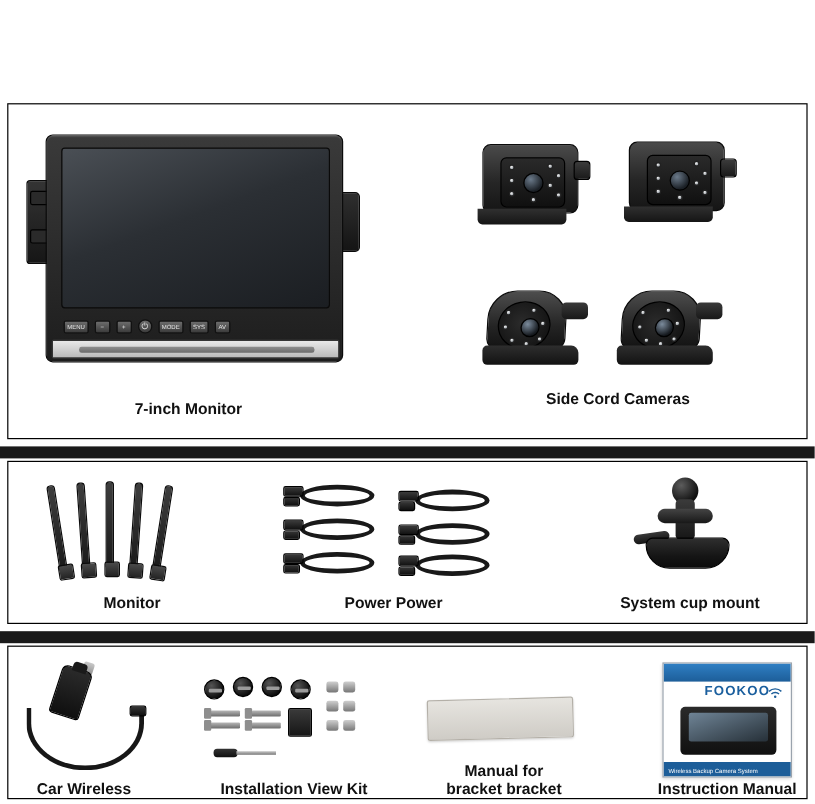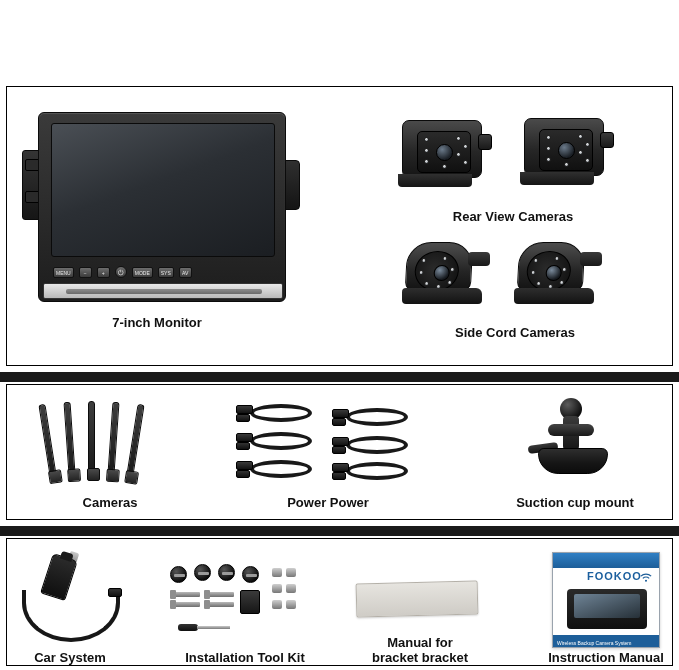--- a/index.html
+++ b/index.html
@@ -380,21 +380,21 @@
         <div class="mbtn">−</div>
         <div class="mbtn">+</div>
         <div class="mbtn round">⏻</div>
         <div class="mbtn">MODE</div>
         <div class="mbtn">SYS</div>
         <div class="mbtn">AV</div>
       </div>
       <div class="monitor-foot"></div>
     </div>
   </div>
-  <div class="caption" style="left:52px; top:316px; width:210px;">7-inch Monitor</div>
+  <div class="caption" style="left:52px; top:334px; width:210px;">7-inch Monitor</div>
 
   <div class="cam-rear" style="left:394px; top:116px;">
     <div class="shell">
       <div class="lensplate">
         <div class="lens"></div>
         <div class="ir" style="left:6px; top:5px;"></div>
         <div class="ir" style="left:6px; top:16px;"></div>
         <div class="ir" style="left:6px; top:27px;"></div>
         <div class="ir" style="left:38px; top:4px;"></div>
         <div class="ir" style="left:45px; top:12px;"></div>
@@ -418,21 +418,20 @@
         <div class="ir" style="left:45px; top:12px;"></div>
         <div class="ir" style="left:38px; top:20px;"></div>
         <div class="ir" style="left:45px; top:28px;"></div>
         <div class="ir" style="left:24px; top:32px;"></div>
       </div>
     </div>
     <div class="stalk"></div>
     <div class="bracket"></div>
   </div>
 
-  <div class="caption" style="left:398px; top:210px; width:230px;">Rear View Cameras</div>
 
   <div class="cam-side" style="left:400px; top:240px;">
     <div class="dome">
       <div class="face">
         <div class="lens"></div>
         <div class="ir" style="left:5px; top:6px;"></div>
         <div class="ir" style="left:3px; top:18px;"></div>
         <div class="ir" style="left:9px; top:29px;"></div>
         <div class="ir" style="left:21px; top:32px;"></div>
         <div class="ir" style="left:32px; top:28px;"></div>
@@ -467,21 +466,21 @@
 
   <div class="panel" style="left:6px; top:384px; width:667px; height:136px;"></div>
 
   <div style="position:absolute; left:40px; top:398px; width:140px; height:86px;">
     <div class="antenna" style="left:4px;  top:6px;  transform:rotate(-9deg);"></div>
     <div class="antenna" style="left:26px; top:4px;  transform:rotate(-4deg);"></div>
     <div class="antenna" style="left:48px; top:3px;  transform:rotate(0deg);"></div>
     <div class="antenna" style="left:70px; top:4px;  transform:rotate(4deg);"></div>
     <div class="antenna" style="left:92px; top:6px;  transform:rotate(9deg);"></div>
   </div>
-  <div class="caption" style="left:20px; top:496px; width:180px;">Cameras</div>
+  <div class="caption" style="left:20px; top:496px; width:180px;">Monitor</div>
 
   <div style="position:absolute; left:236px; top:398px; width:186px; height:86px;">
     <div class="cable" style="left:0px;  top:2px;">
       <div class="loop"></div>
       <div class="plugA"></div>
       <div class="plugB"></div>
     </div>
     <div class="cable" style="left:96px; top:6px;">
       <div class="loop"></div>
       <div class="plugA"></div>
@@ -510,33 +509,33 @@
   </div>
   <div class="caption" style="left:238px; top:496px; width:180px;">Power Power</div>
 
   <div class="suction" style="left:530px; top:398px;">
     <div class="ball"></div>
     <div class="arm"></div>
     <div class="knob"></div>
     <div class="lever"></div>
     <div class="cup"></div>
   </div>
-  <div class="caption" style="left:485px; top:496px; width:180px;">Suction cup mount</div>
+  <div class="caption" style="left:485px; top:496px; width:180px;">System cup mount</div>
 
   <div class="divider" style="top:526px;"></div>
 
   <div class="panel" style="left:6px; top:538px; width:667px; height:128px;"></div>
 
   <div class="charger" style="left:12px; top:556px;">
     <div class="tip"></div>
     <div class="plug"></div>
     <div class="wire"></div>
     <div class="endplug"></div>
   </div>
-  <div class="caption" style="left:0px; top:651px; width:140px;">Car System</div>
+  <div class="caption" style="left:0px; top:651px; width:140px;">Car Wireless</div>
 
   <div class="toolkit" style="left:168px; top:558px;">
     <div class="screwhead" style="left:2px;  top:8px;"></div>
     <div class="screwhead" style="left:26px; top:6px;"></div>
     <div class="screwhead" style="left:50px; top:6px;"></div>
     <div class="screwhead" style="left:74px; top:8px;"></div>
 
     <div class="bolt" style="left:6px;  top:34px;"></div>
     <div class="bolt" style="left:6px;  top:44px;"></div>
     <div class="bolt" style="left:40px; top:34px;"></div>
@@ -549,21 +548,21 @@
     <div class="nut" style="left:104px; top:26px;"></div>
     <div class="nut" style="left:118px; top:26px;"></div>
     <div class="nut" style="left:104px; top:42px;"></div>
     <div class="nut" style="left:118px; top:42px;"></div>
 
     <div class="driver" style="left:10px; top:66px;">
       <div class="handle"></div>
       <div class="shaft"></div>
     </div>
   </div>
-  <div class="caption" style="left:150px; top:651px; width:190px;">Installation Tool Kit</div>
+  <div class="caption" style="left:150px; top:651px; width:190px;">Installation View Kit</div>
 
   <div class="sticker" style="left:356px; top:582px;"></div>
   <div class="caption" style="left:340px; top:636px; width:160px;">Manual for</div>
   <div class="caption" style="left:340px; top:651px; width:160px;">bracket bracket</div>
 
   <div class="manual" style="left:552px; top:552px;">
     <div class="mtop"></div>
     <div class="brand">FOOKOO</div>
     <svg class="wifi" viewBox="0 0 16 14">
       <path d="M8 12.5a1.2 1.2 0 100-2.4 1.2 1.2 0 000 2.4z" fill="#1d5e99"></path>

